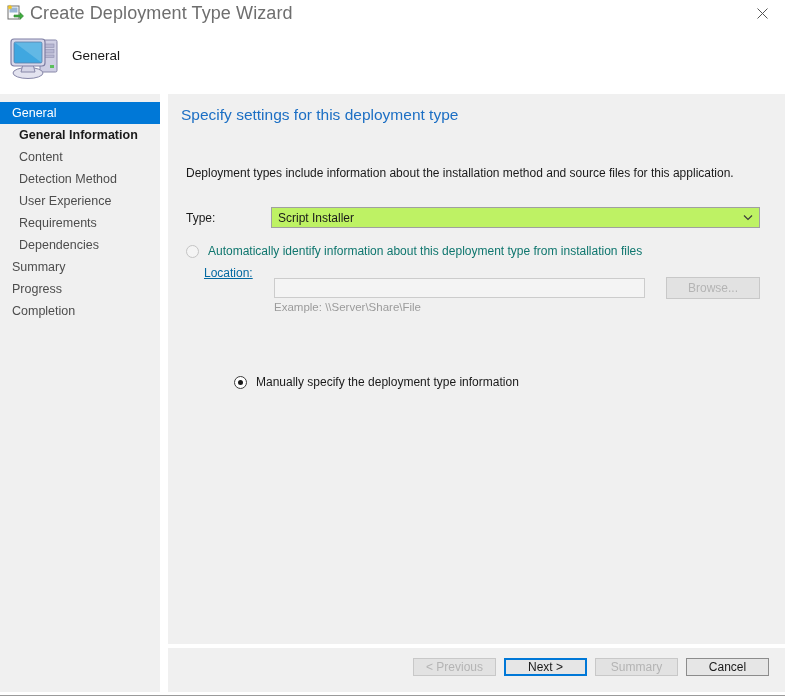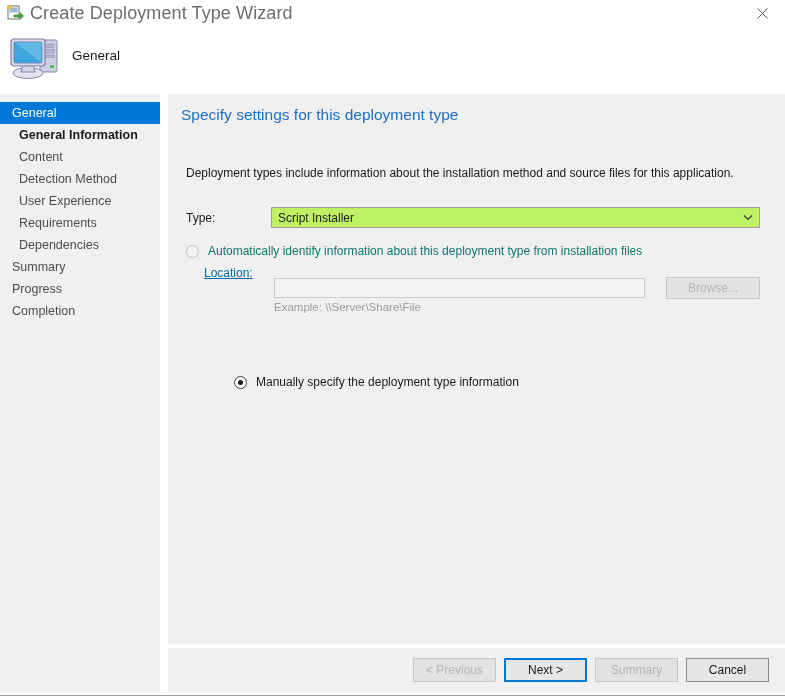--- a/index.html
+++ b/index.html
@@ -192,21 +192,21 @@
   }
 
   
   #footer {
     position: absolute; left: 168px; top: 648px;
     width: 617px; height: 44px;
     background: #f0f0f0;
   }
   .wiz-button {
     position: absolute; top: 10px;
-    height: 24px;
+    height: 18px;
     display: flex; align-items: center; justify-content: center;
     font-size: 12px;
     background: #e2e2e2;
     border: 1px solid #c8c8c8;
     color: #b4b4b4;
     cursor: default;
     white-space: nowrap;
   }
   .wiz-button.enabled {
     background: #e6e6e6;

